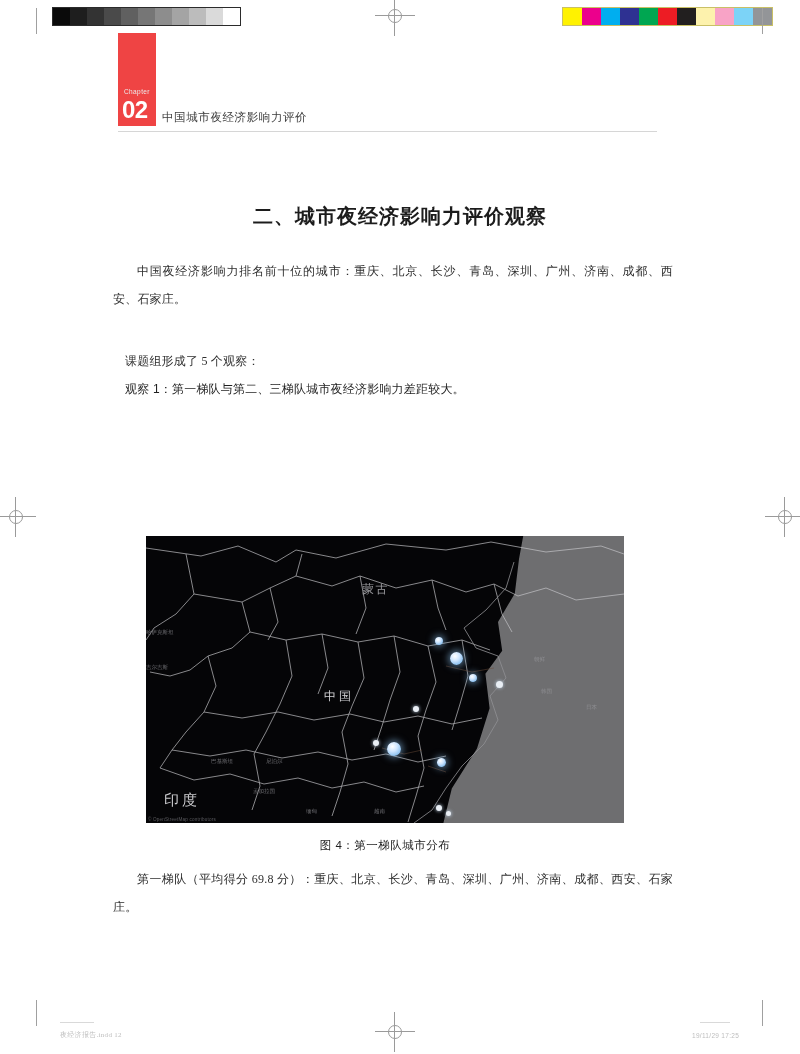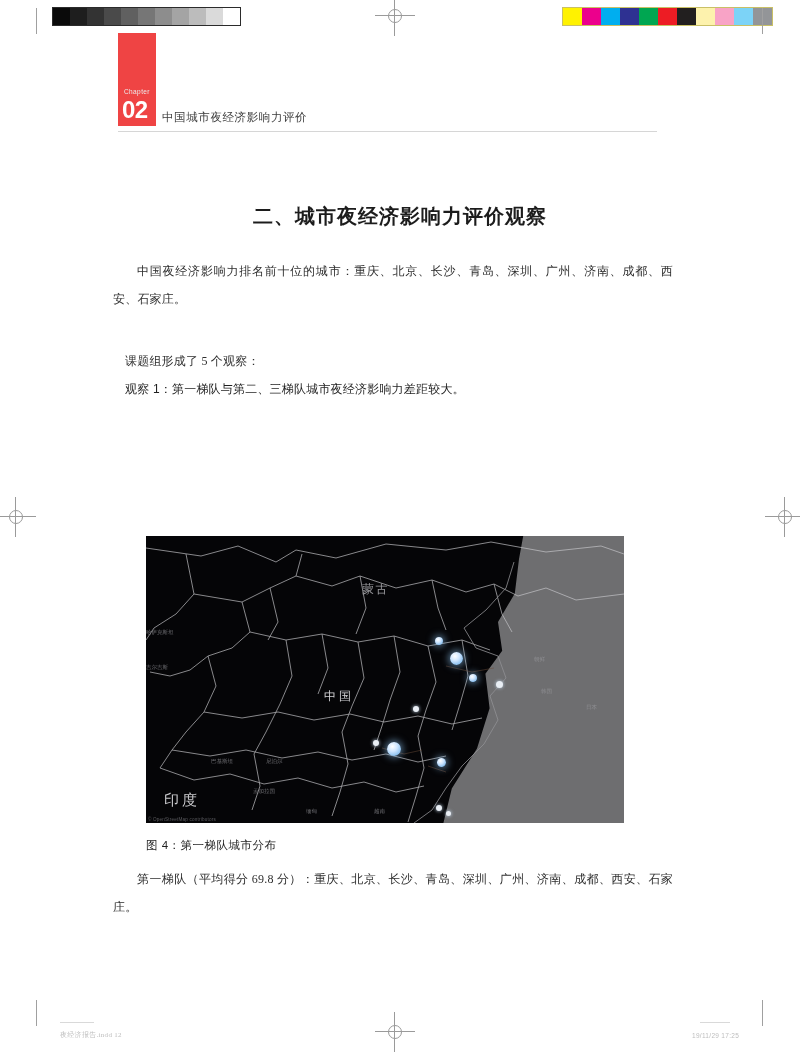--- a/index.html
+++ b/index.html
@@ -190,20 +190,21 @@
     font-family: "Liberation Sans", sans-serif;
     font-size: 4.6px;
     color: #5a5a5e;
     letter-spacing: .2px;
   }
 
   .caption {
     position: absolute;
     left: 146px; top: 838px;
     width: 478px;
+    text-align: center;
     font-family: "Liberation Sans", sans-serif;
     font-size: 11.5px;
     color: #1f1f1f;
     letter-spacing: .5px;
   }
 
   
   .slug-left {
     position: absolute;
     left: 60px; top: 1030px;

